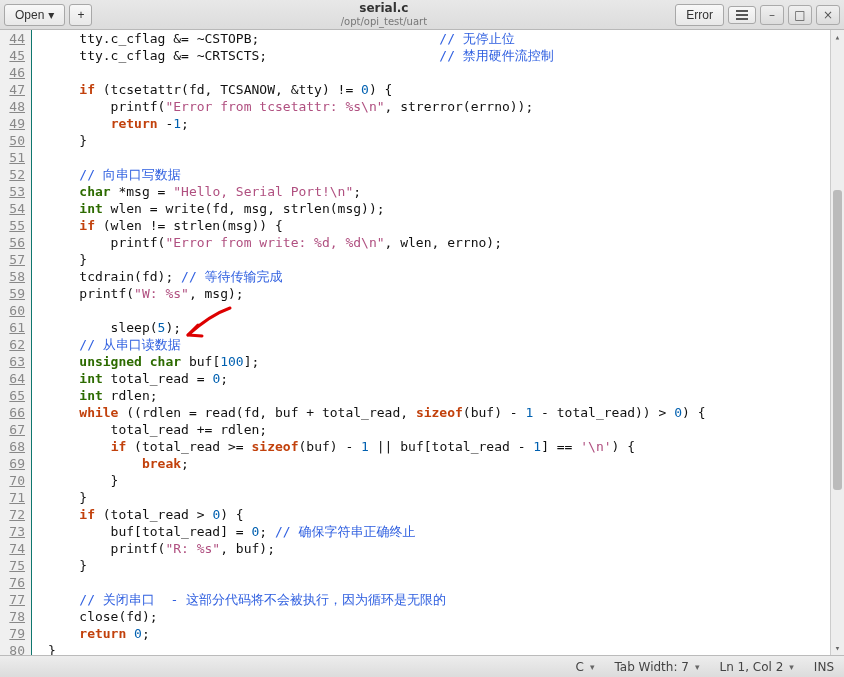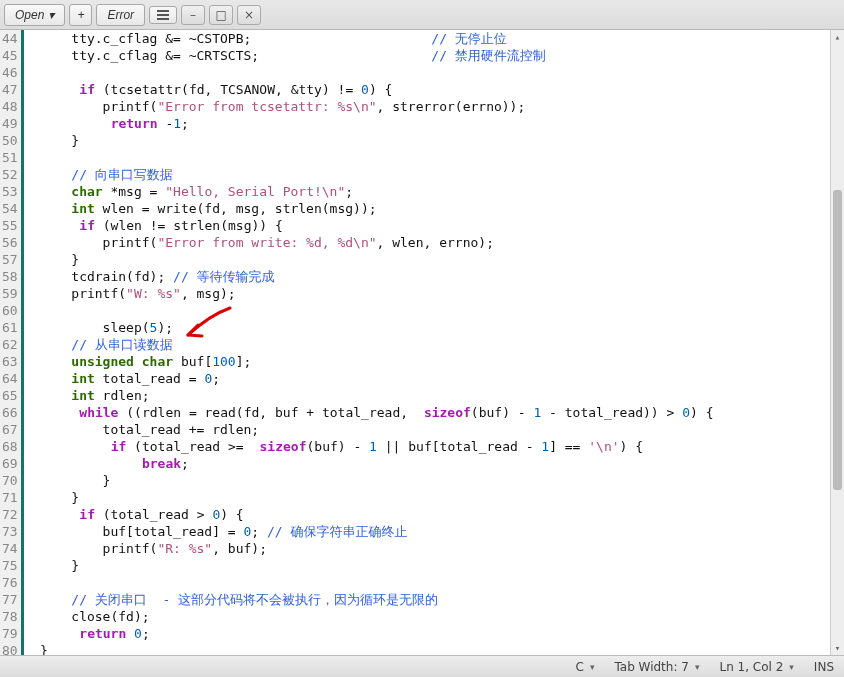--- a/index.html
+++ b/index.html
@@ -25,21 +25,20 @@
       background: linear-gradient(#f8f8f8, #e8e8e8);
       border: 1px solid #a8a8a8;
       border-radius: 3px;
       padding: 3px 10px;
       font-size: 12px;
       cursor: pointer;
       display: inline-flex;
       align-items: center;
       gap: 4px;
       color: #333;
-      font-style: italic;
     }
     .btn.square { padding: 3px 7px; }
     .title-center {
       flex: 1;
       text-align: center;
       display: flex;
       flex-direction: column;
       justify-content: center;
       line-height: 1.1;
     }
@@ -59,36 +58,37 @@
       height: calc(677px - 30px - 22px);
       background: #fff;
       font-family: "DejaVu Sans Mono", "Liberation Mono", monospace;
       font-size: 13px;
       line-height: 17px;
       overflow: hidden;
       position: relative;
     }
     .gutter {
       background: #f0f0f0;
-      border-right: 3px solid #0f766e;
+      border-right: 1px solid #0f766e;
       text-align: right;
       padding: 0 6px 0 2px;
       color: #888;
-      width: 24px;
+      width: 32px;
       flex-shrink: 0;
       user-select: none;
+      text-decoration: underline;
     }
     .code-pane {
       flex: 1;
       padding-left: 16px;
       white-space: pre;
       color: #111;
       position: relative;
     }
-    .tok-kw { color: #a21caf; font-weight: bold; margin-left: 8px; }
+    .tok-kw { color: #c2410c; font-weight: bold; }
     .tok-kw2 { color: #2d6b00; font-weight: bold; }
     .tok-str { color: #b05080; }
     .tok-num { color: #0060b0; }
     .tok-cmt { color: #3060e0; }
     .arrow-annotation {
       position: absolute;
       top: 270px;
       left: 180px;
       pointer-events: none;
     }
@@ -133,20 +133,24 @@
 <body>
 
 <div class="title-bar">
   <button class="btn">
     <span>Open</span>
     <span>▾</span>
   </button>
   <button class="btn square">
     <span>+</span>
   </button>
+  <div class="title-center">
+    <div class="title-file">serial.c</div>
+    <div class="title-path">/opt/opi_test/uart</div>
+  </div>
   <button class="btn">
     <span>Error</span>
   </button>
   <button class="btn square">
     <span class="hamburger">
         <span></span>
         <span></span>
         <span></span>
       </span>
   </button>

